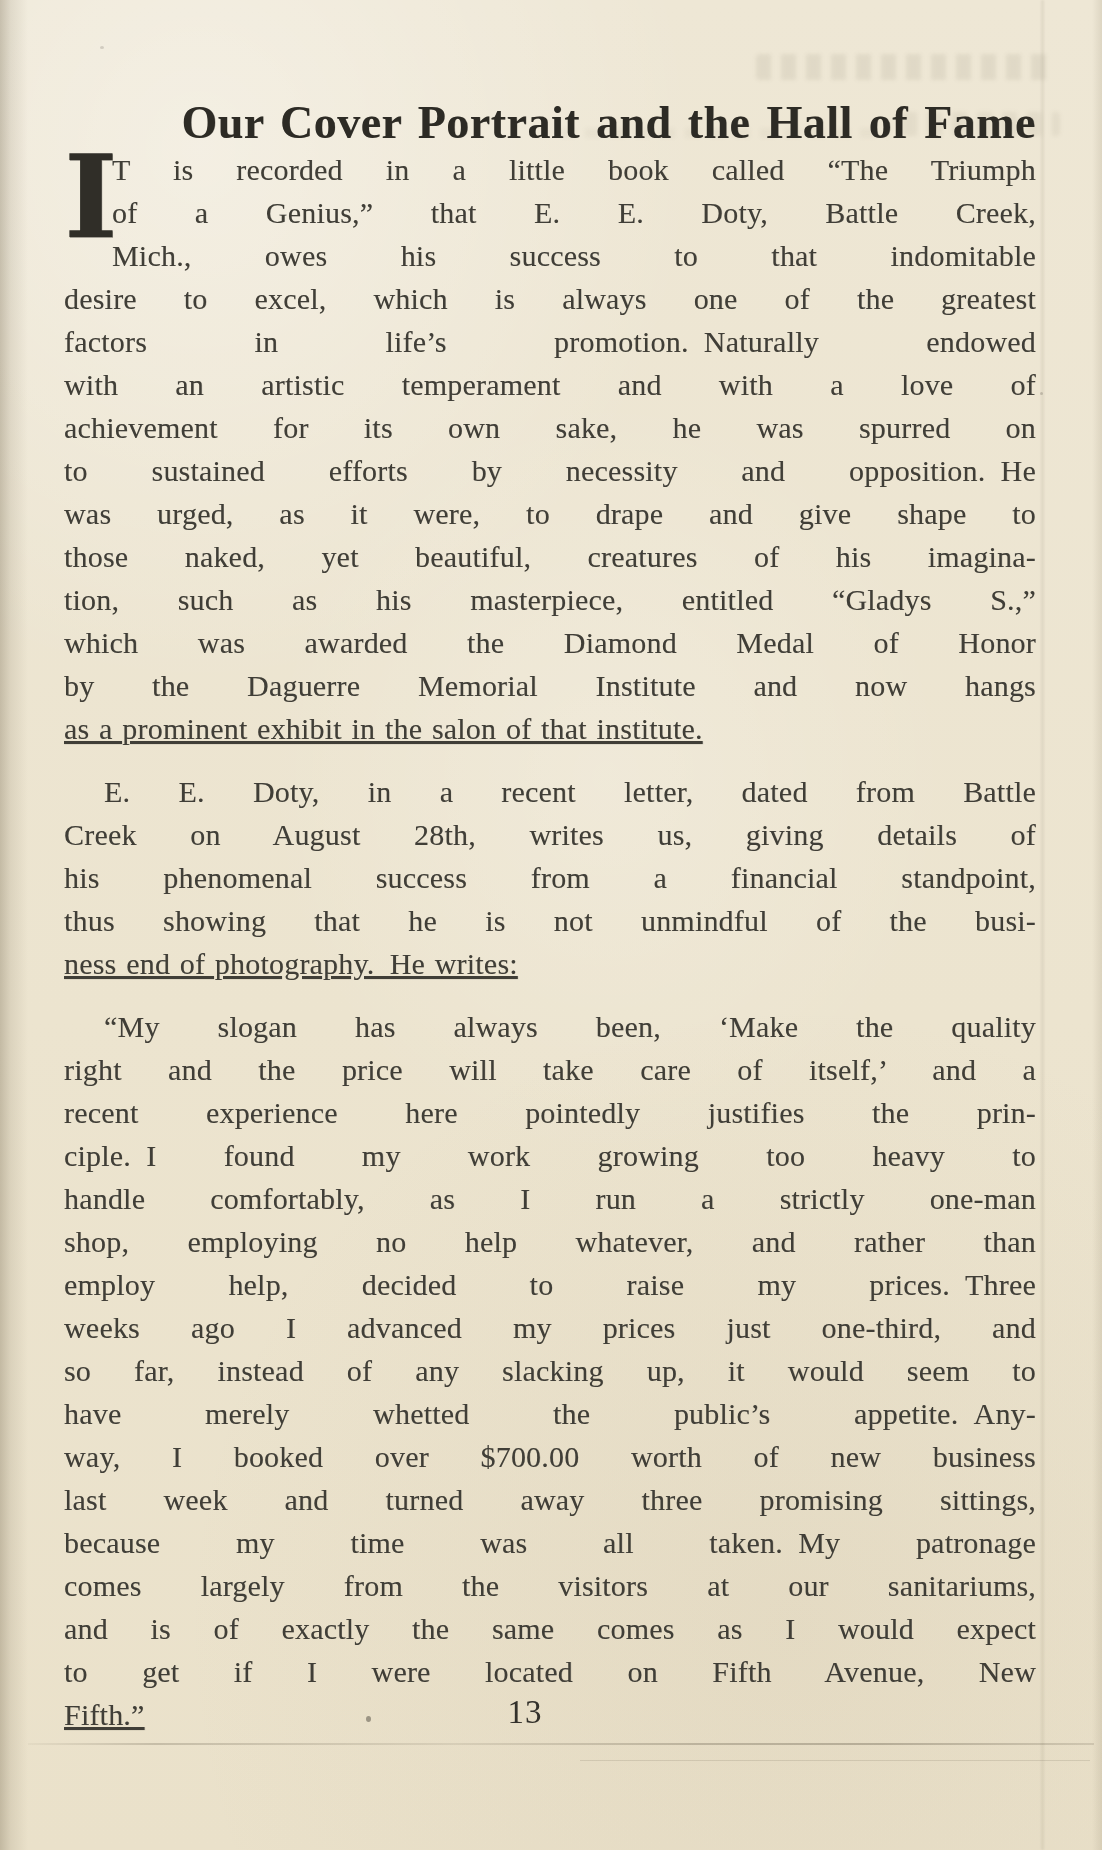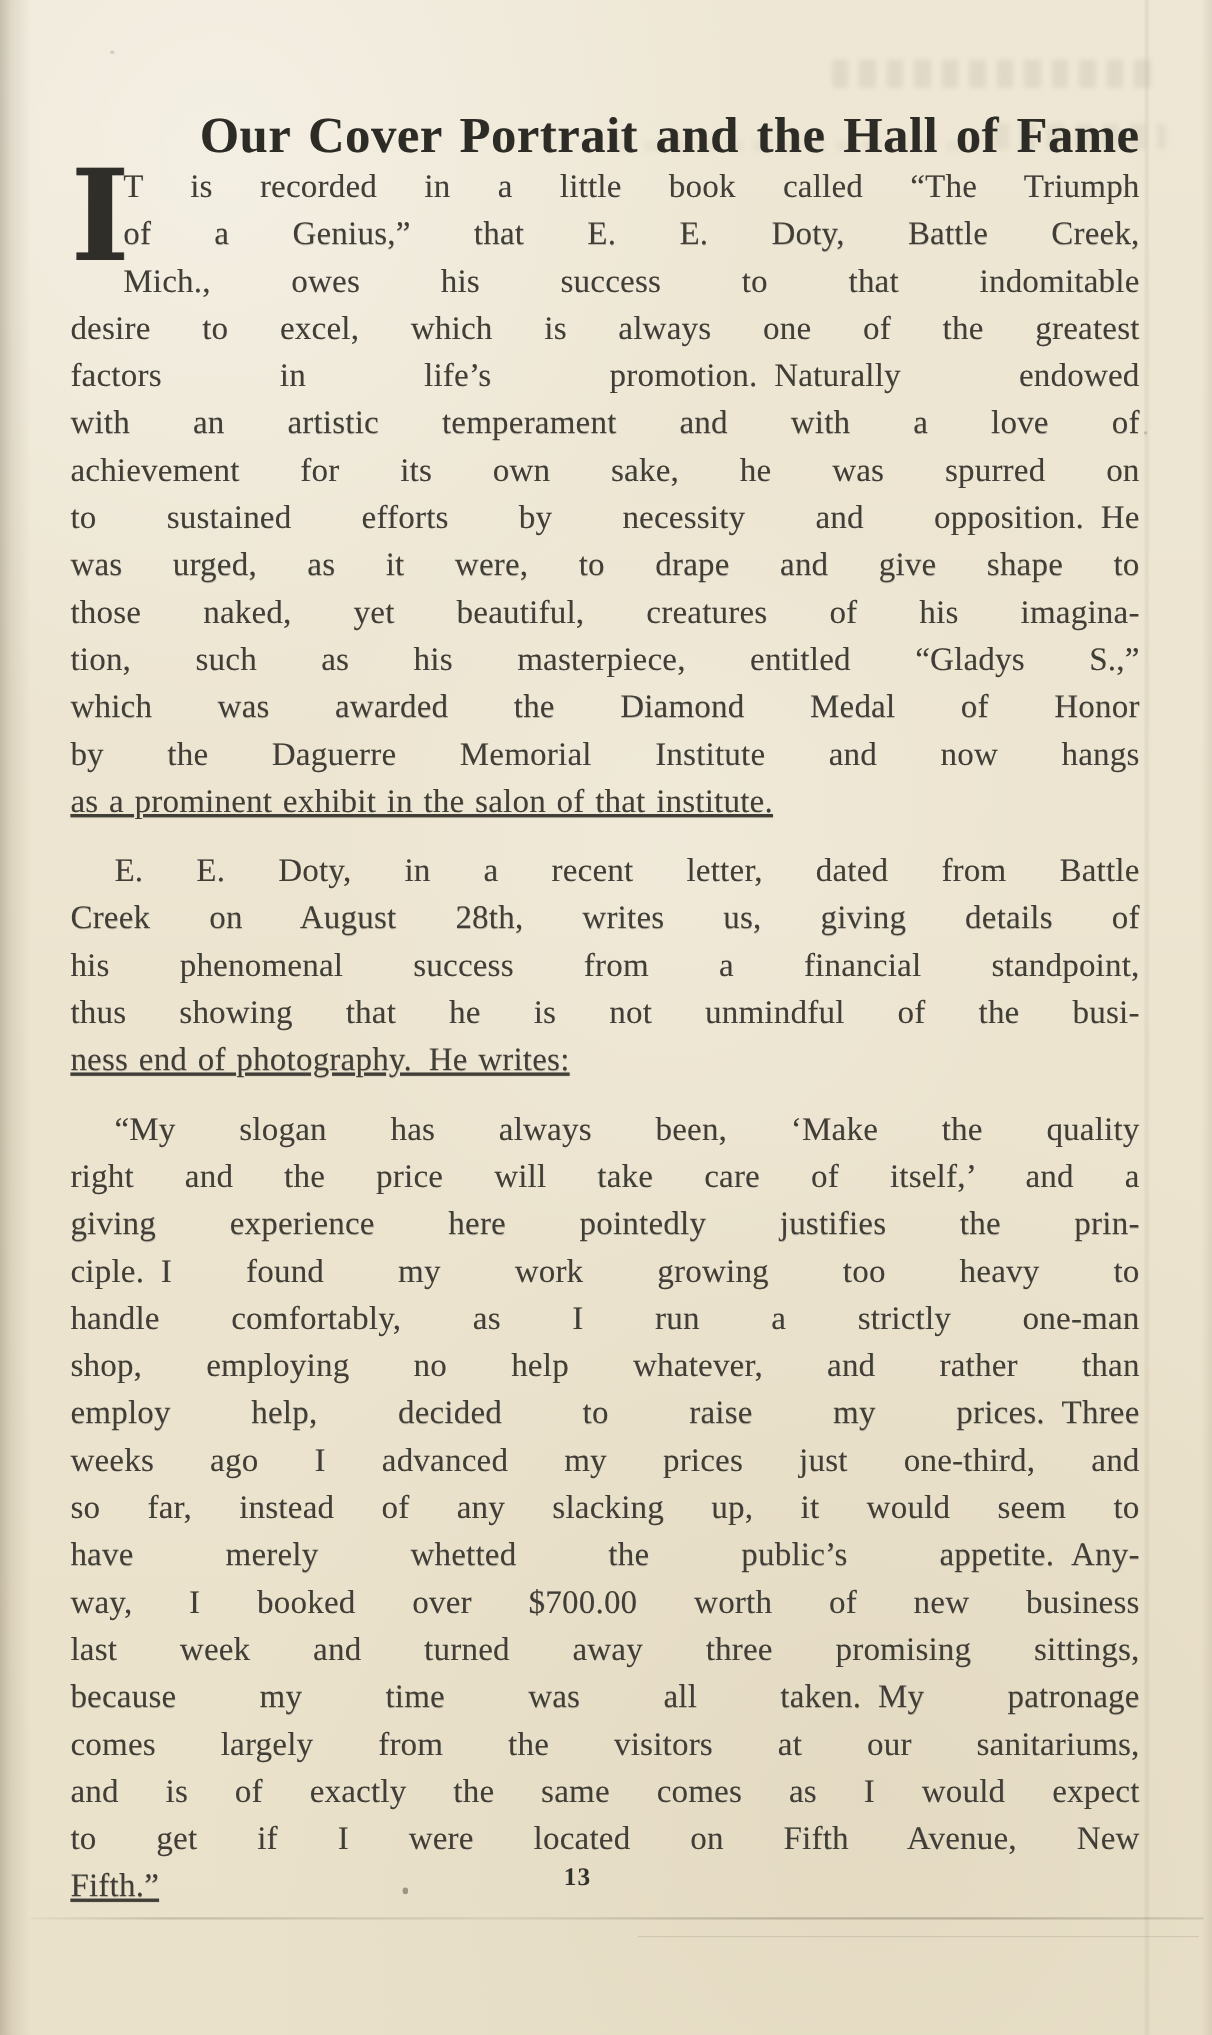--- a/index.html
+++ b/index.html
@@ -69,21 +69,21 @@
     margin: 4px 8px 0 0;
     font-family: "DejaVu Serif", "Liberation Serif", serif;
     font-size: 115px; line-height: 90px; font-weight: 700;
     color: #302e28;
     text-shadow: 0.5px 0.5px 0 rgba(48,46,40,0.4);
     overflow: visible;
   }
   .pageno {
     position: absolute; left: 64px; top: 1694px; width: 972px;
     text-align: center; transform: translateX(-25px);
-    font-size: 23px; font-weight: 700; letter-spacing: 1px;
+    font-size: 33px; font-weight: 400; letter-spacing: 1px;
     color: #33312b;
   }
   .rule {
     position: absolute; height: 2px;
   }
   .rule-1 {
     left: 28px; top: 1743px; width: 1066px;
     background: linear-gradient(90deg,
       rgba(95,86,68,0.05), rgba(95,86,68,0.26) 12%, rgba(95,86,68,0.12) 40%,
       rgba(95,86,68,0.30) 62%, rgba(95,86,68,0.35) 80%, rgba(95,86,68,0.18) 100%);
@@ -132,21 +132,21 @@
       <div class="para">
         <div class="line indent">E. E. Doty, in a recent letter, dated from Battle</div>
         <div class="line">Creek on August 28th, writes us, giving details of</div>
         <div class="line">his phenomenal success from a financial standpoint,</div>
         <div class="line">thus showing that he is not unmindful of the busi-</div>
         <div class="line last">ness end of photography. He writes:</div>
       </div>
       <div class="para">
         <div class="line indent">“My slogan has always been, ‘Make the quality</div>
         <div class="line">right and the price will take care of itself,’ and a</div>
-        <div class="line">giving experience here pointedly justifies the prin-</div>
+        <div class="line">recent experience here pointedly justifies the prin-</div>
         <div class="line">ciple. I found my work growing too heavy to</div>
         <div class="line">handle comfortably, as I run a strictly one-man</div>
         <div class="line">shop, employing no help whatever, and rather than</div>
         <div class="line">employ help, decided to raise my prices. Three</div>
         <div class="line">weeks ago I advanced my prices just one-third, and</div>
         <div class="line">so far, instead of any slacking up, it would seem to</div>
         <div class="line">have merely whetted the public’s appetite. Any-</div>
         <div class="line">way, I booked over $700.00 worth of new business</div>
         <div class="line">last week and turned away three promising sittings,</div>
         <div class="line">because my time was all taken. My patronage</div>

